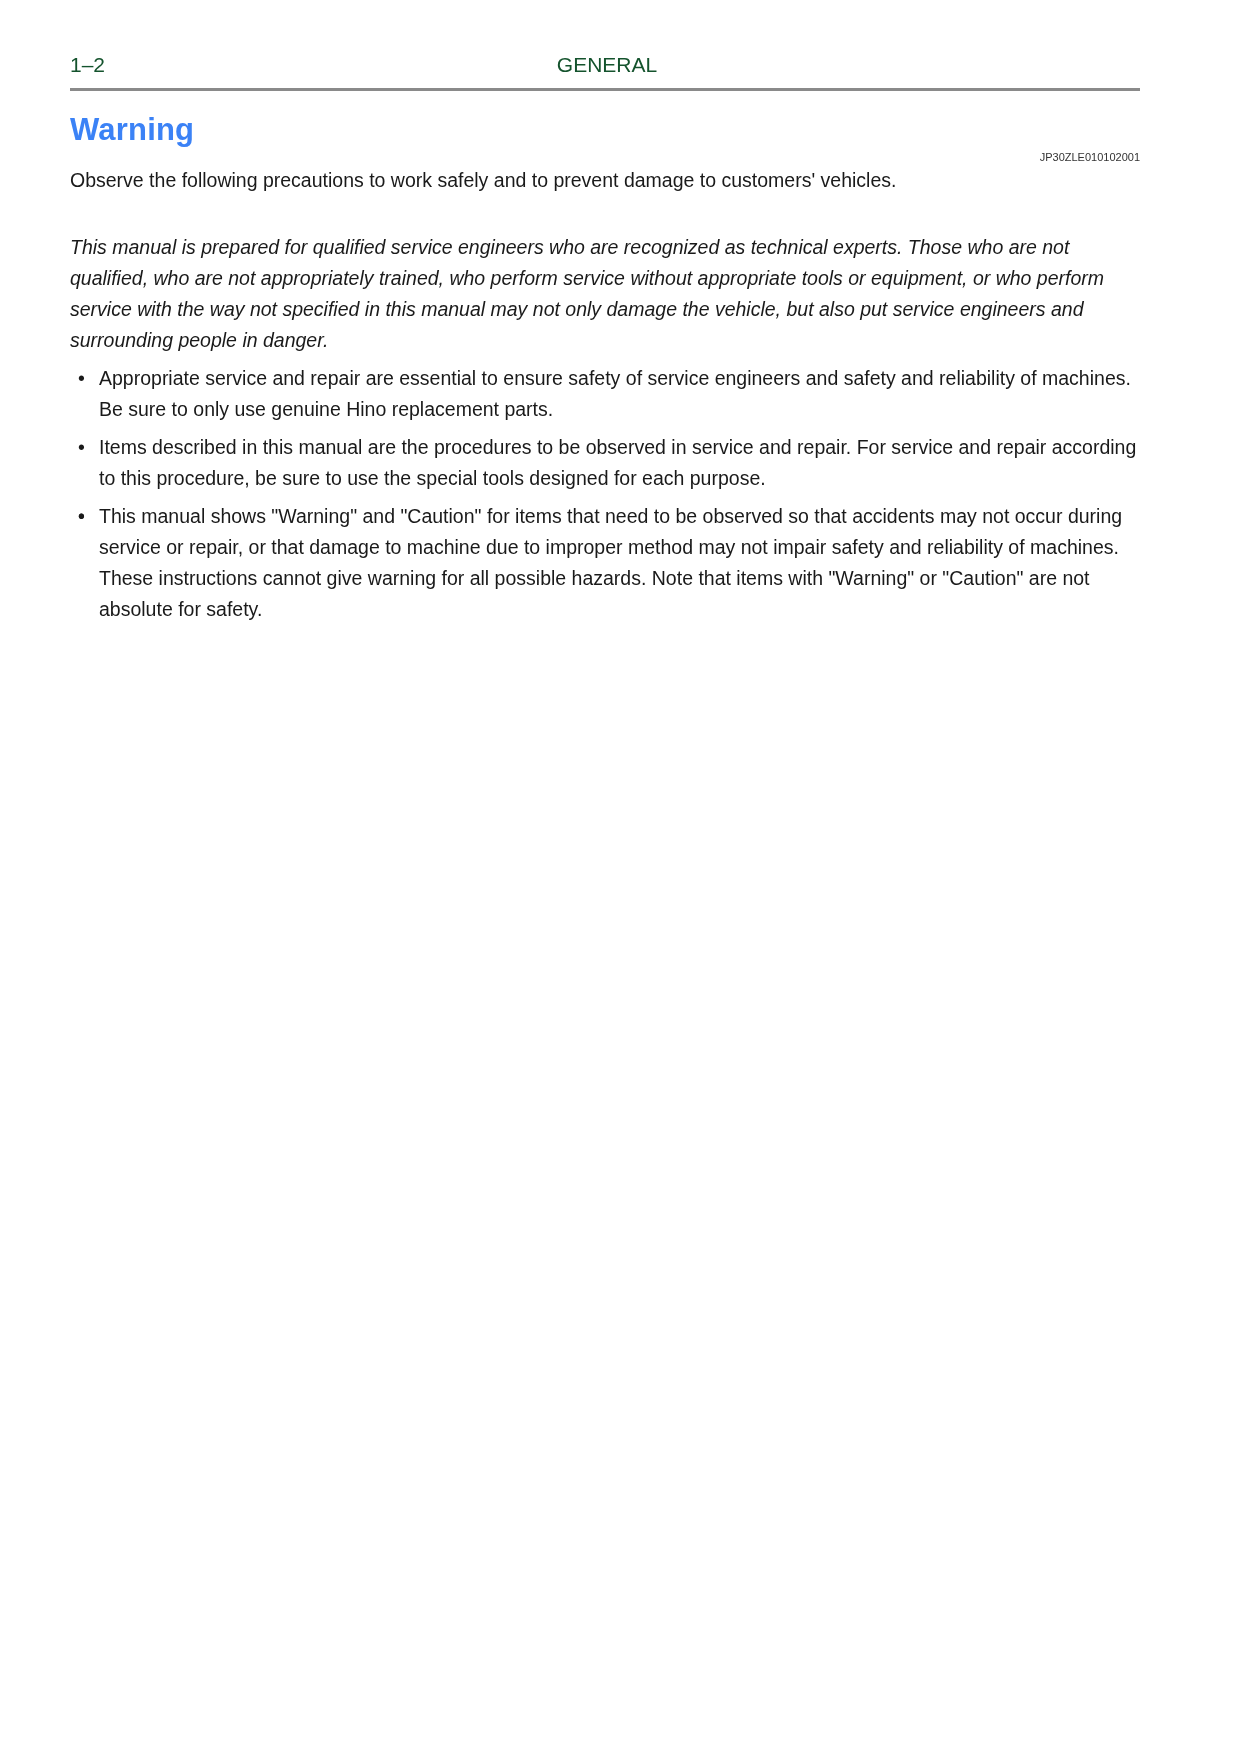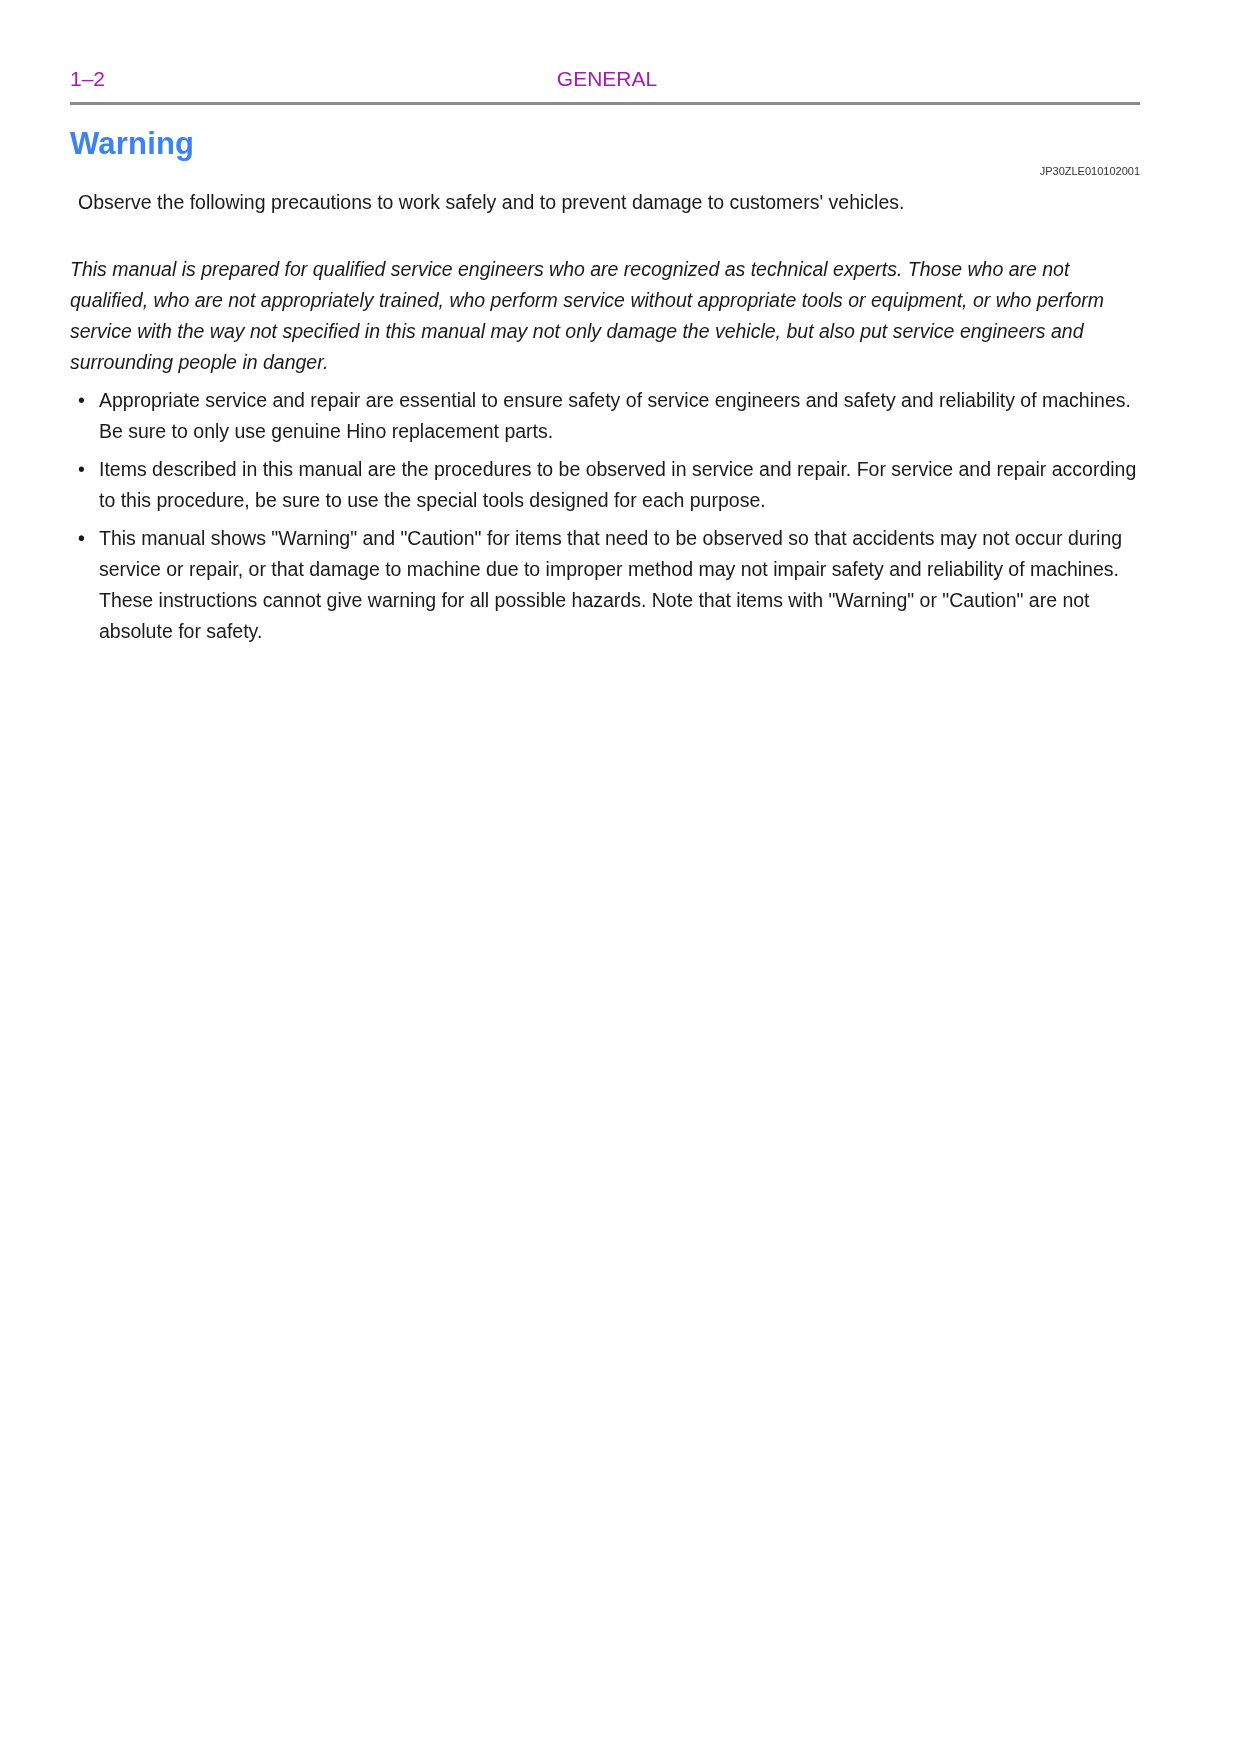--- a/index.html
+++ b/index.html
@@ -16,22 +16,21 @@
     color: #1a1a1a;
     font-family: "Liberation Sans", sans-serif;
     box-sizing: border-box;
     padding: 52px 101px 0 70px;
     overflow: hidden;
   }
   .header-row {
     position: relative;
     font-size: 21px;
     line-height: 26px;
-    color: #a21caf;
-    margin-top: 14px;
+    color: #14532d;
   }
   .page-num { display: inline-block; }
   .section-title {
     position: absolute;
     left: 4px; right: 0;
     text-align: center;
   }
   .rule {
     margin-top: 10px;
     height: 3px;
@@ -51,21 +50,21 @@
     font-size: 11px;
     line-height: 15px;
     text-align: right;
     color: #333333;
   }
   .body-text {
     font-size: 19.5px;
     line-height: 31px;
   }
   p.intro {
-    margin: 8px;
+    margin: 0;
   }
   p.para {
     margin: 36px 0 0 0;
     font-style: italic;
   }
   ul.bullets {
     margin: 7px 0 0 0;
     padding: 0;
     list-style: none;
   }

